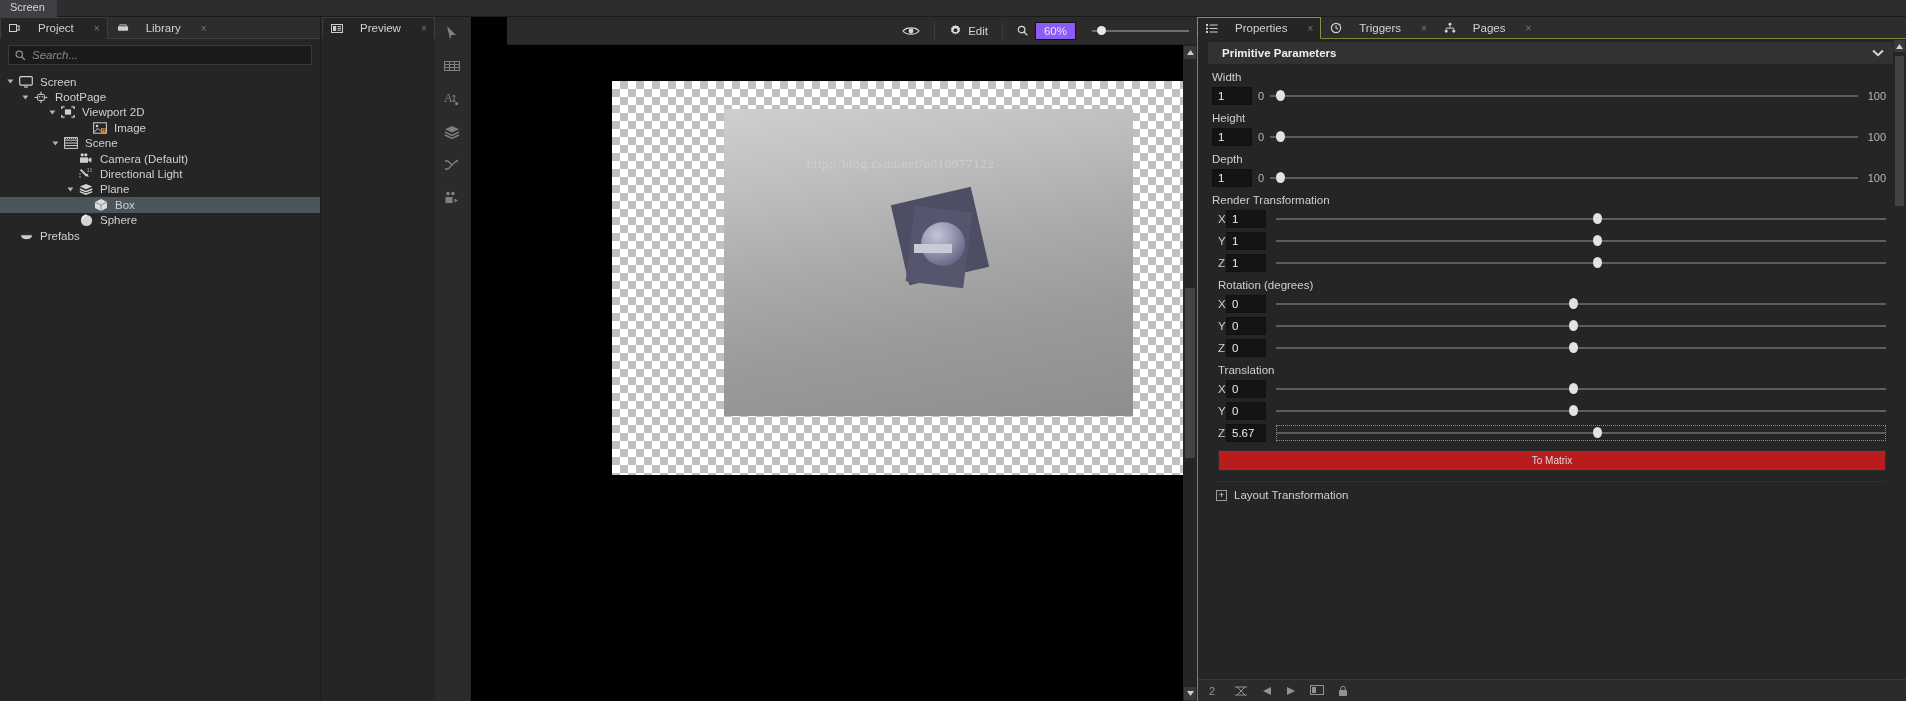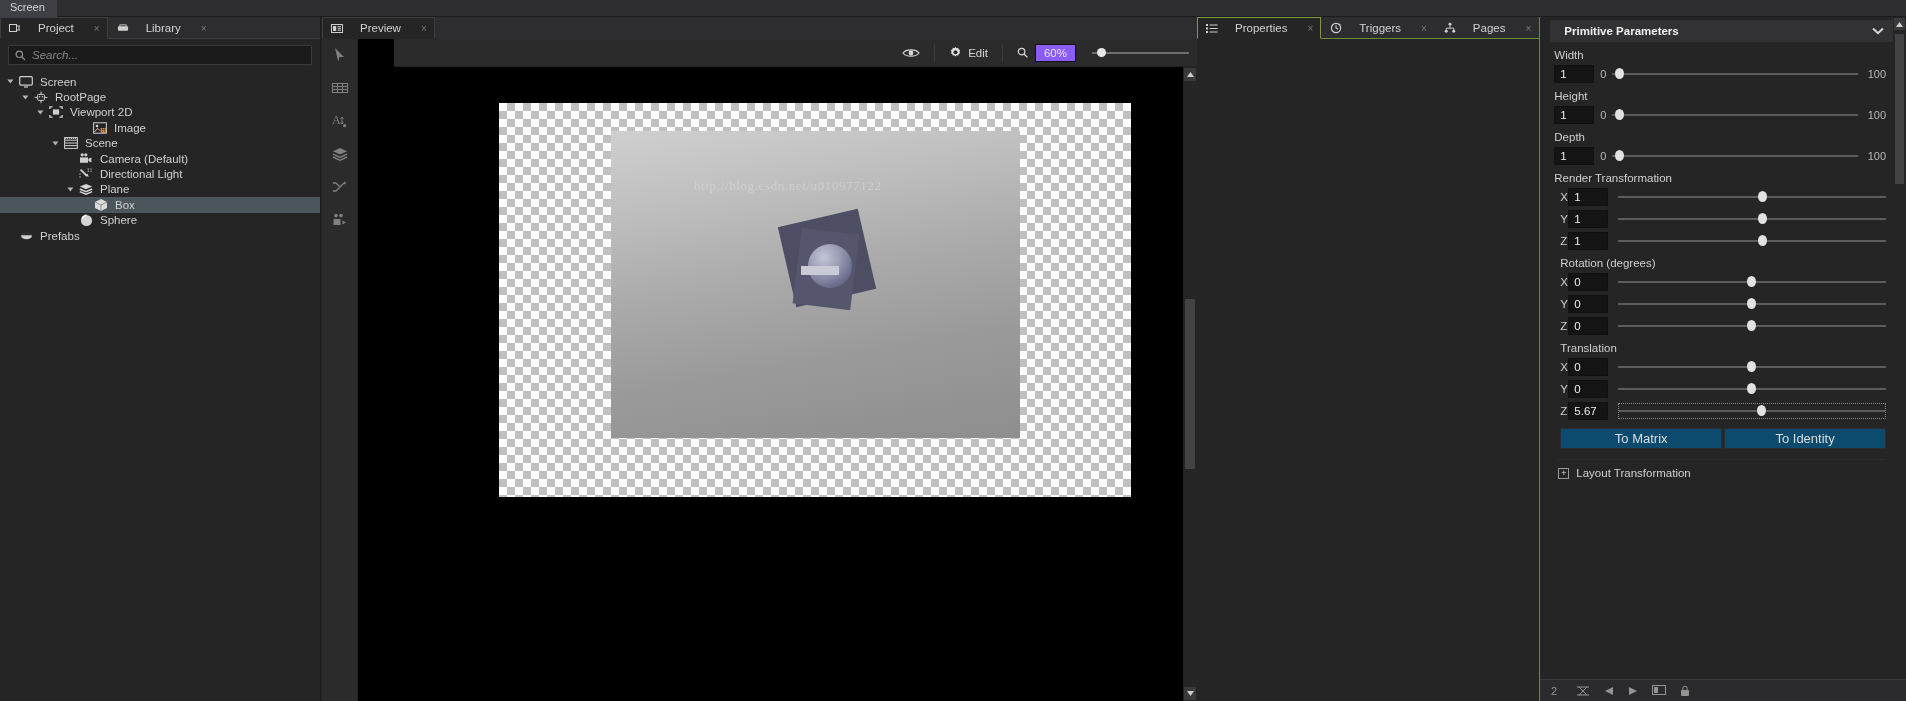--- a/index.html
+++ b/index.html
@@ -63,21 +63,21 @@
   .node.selected{ background:#4b565c; }
   .node .arrow{
     width:9px; height:9px; flex:0 0 9px; display:flex; align-items:center; justify-content:center;
   }
   .node .nicon{ width:14px; height:13px; flex:0 0 14px; display:flex; align-items:center; justify-content:center; }
   .node .nlabel{ margin-left:3px; }
 
   
   .center{
     position:absolute; left:322px; top:17px; right:709px; height:684px;
-    background:#252526; display:flex; flex-direction:column;
+    background:#252526; display:flex; flex-direction:row;
   }
   .center .tabstrip{ background:#2d2d30; }
   .centerbody{ flex:1; display:flex; position:relative; background:#2b2b2b; }
 
   .vtoolbar{
     width:36px; background:#2b2b2b; padding-top:6px;
     display:flex; flex-direction:column; align-items:center; gap:13px;
     border-right:1px solid #242424;
   }
   .vtoolbar .tbtn{ width:20px; height:20px; display:flex; align-items:center; justify-content:center; opacity:.62; }
@@ -139,21 +139,21 @@
     position:absolute; right:0; top:28px; bottom:0; width:14px; background:#252526;
     display:flex; flex-direction:column; align-items:center; justify-content:space-between;
   }
   .vscroll .arrowbtn{ width:12px; height:13px; background:#3a3a3c; display:flex; align-items:center; justify-content:center; margin:1px 0; }
   .vscroll .thumb{ width:10px; flex:0 0 170px; background:#434346; margin:2px 0; }
   .vscroll .spacer{ flex:1; }
 
   
   .right{
     position:absolute; right:0; top:17px; width:709px; height:684px;
-    background:#252526; display:flex; flex-direction:row;
+    background:#252526; display:flex; flex-direction:column;
   }
   .right .tabstrip{ background:#2d2d30; border-bottom:1px solid #6f8b3a; }
   .right .tab.active{ background:#252526; border:1px solid #7d9a41; border-bottom-color:#252526; }
   .propbody{ flex:1; position:relative; overflow:hidden; border-left:1px solid #6f8b3a; }
 
   .section{
     height:22px; background:#323234; display:flex; align-items:center;
     justify-content:space-between; padding:0 14px 0 14px; margin:3px 8px 0 10px;
     font-weight:bold; font-size:11.5px; color:#efefef;
   }
@@ -174,21 +174,21 @@
   .slider.dotted{ border:1px dotted #8a8a8a; height:16px; }
   .maxlabel{ font-size:11px; color:#b9b9b9; width:28px; text-align:right; padding-left:6px; }
 
   .uniformrow{ display:flex; align-items:center; justify-content:space-between; margin:8px 0 2px 0; }
   .uniformrow .left-lbl{ font-size:11.5px; color:#cfcfcf; margin-left:6px; }
   .chk{ display:flex; align-items:center; gap:5px; font-size:11.5px; color:#d3d3d3; }
   .chk .mark{ color:#e9e9e9; font-size:11px; }
 
   .btnrow{ display:flex; gap:2px; margin:8px 0 0 6px; }
   .bigbtn{
-    flex:1; height:21px; background:#0c4a6e; color:#dcdcdc; font-size:13px;
+    flex:1; height:21px; background:#b91c1c; color:#dcdcdc; font-size:10px;
     display:flex; align-items:center; justify-content:center; border:1px solid #2c2c2f;
   }
   .layoutrow{
     display:flex; align-items:center; gap:7px; margin:10px 0 0 4px; font-size:11.5px; color:#d0d0d0;
     border-top:1px solid #2f2f31; padding-top:7px;
   }
   .expander{
     width:11px;height:11px;border:1px solid #9a9a9a;display:flex;align-items:center;justify-content:center;
     font-size:9px; line-height:9px; color:#dcdcdc;
   }
@@ -277,21 +277,21 @@
           <span class="nicon">
             <svg width="14" height="13" viewBox="0 0 14 13">
               <rect x="3.6" y="3.4" width="6.8" height="6" rx="1" stroke="#cfcfcf" fill="none"></rect>
               <circle cx="5.6" cy="5.8" r="0.8" fill="#cfcfcf"></circle>
               <circle cx="8.4" cy="5.8" r="0.8" fill="#cfcfcf"></circle>
               <path d="M0.6 6.4h2.6M10.8 6.4h2.6M7 0.6v2.6M7 9.6v2.6" stroke="#cfcfcf" fill="none"></path>
             </svg>
           </span>
           <span class="nlabel">RootPage</span>
         </div>
-        <div class="node" style="padding-left: 36px;">
+        <div class="node" style="padding-left: 48px;">
           <span class="arrow">
             <svg width="7" height="7" viewBox="0 0 7 7">
               <path d="M0.4 1.6h6L3.4 5.6z" fill="#b4b4b4"></path>
             </svg>
           </span>
           <span class="nicon">
             <svg width="14" height="12" viewBox="0 0 14 12">
               <path d="M0.8 3V0.8H3.6M10.4 0.8h2.8V3M13.2 9v2.2h-2.8M3.6 11.2H0.8V9" stroke="#cfcfcf" fill="none" stroke-width="1.3"></path>
               <rect x="3.9" y="3.4" width="6.2" height="5.2" fill="#cfcfcf"></rect>
             </svg>
@@ -692,21 +692,20 @@
               <span class="numfield">5.67</span>
               <span class="slider dotted" style="margin-left:10px">
                 <span class="trk"></span>
                 <span class="knb" style="left:52%"></span>
               </span>
             </div>
           </div>
 
         <div class="btnrow">
           <div class="bigbtn">To Matrix</div>
-          <div class="bigbtn">To Identity</div>
         </div>
 
         <div class="layoutrow">
           <span class="expander">+</span>
           <span>Layout Transformation</span>
         </div>
       </div>
 
       <div class="rscroll">
         <div class="arrowbtn">

